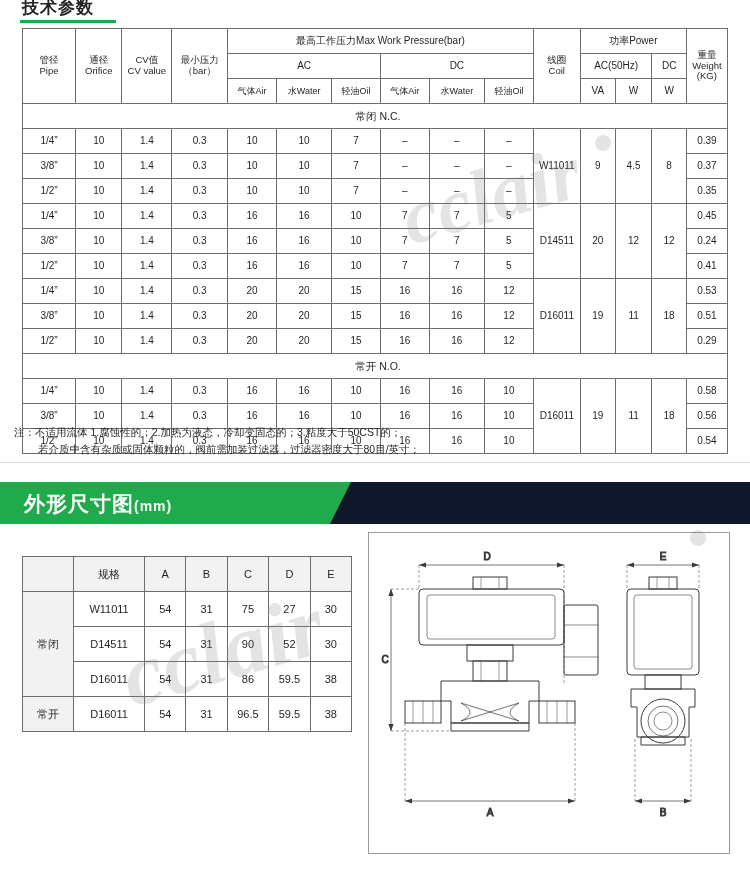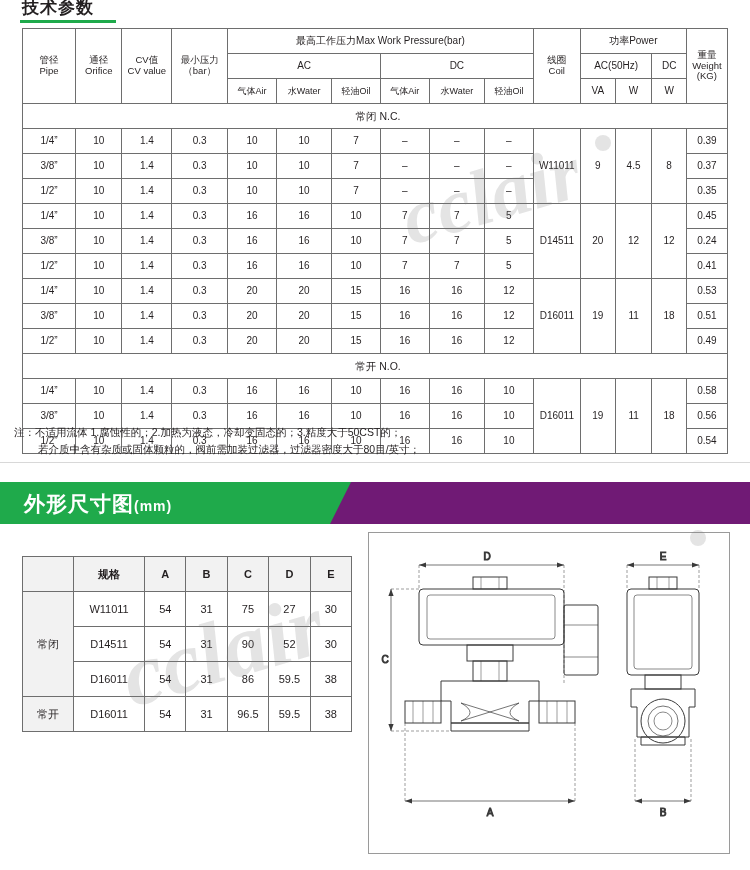--- a/index.html
+++ b/index.html
@@ -81,21 +81,21 @@
     line-height: 1.65;
     color: #231f20;
   }
   
   .banner {
     position: absolute;
     left: 0;
     top: 482px;
     width: 750px;
     height: 42px;
-    background: #701a75;
+    background: #0f172a;
   }
   .banner-green {
     position: absolute;
     left: 0;
     top: 0;
     width: 330px;
     height: 42px;
     background: #1faa4b;
   }
   .banner-green:after {
@@ -133,21 +133,21 @@
   table.dim td {
     border: 1px solid #6e6e6e;
     text-align: center;
     vertical-align: middle;
     height: 32px;
     color: #231f20;
     background: transparent;
   }
   table.dim td.head {
     background: #f2f2f2;
-    font-weight: bold;
+    font-weight: normal;
   }
   table.dim td.rowhead {
     background: #f2f2f2;
   }
   table.dim td.blank { background: #f2f2f2; }
   
   .draw-box {
     position: absolute;
     left: 368px;
     top: 532px;
@@ -390,21 +390,21 @@
           <td>1/2”</td>
           <td>10</td>
           <td>1.4</td>
           <td>0.3</td>
           <td>20</td>
           <td>20</td>
           <td>15</td>
           <td>16</td>
           <td>16</td>
           <td>12</td>
-          <td>0.49</td>
+          <td>0.29</td>
         </tr>
 
         <tr>
           <td colspan="15" class="grp-left">常开 N.O.</td>
         </tr>
 
         <tr>
           <td>1/4”</td>
           <td>10</td>
           <td>1.4</td>

